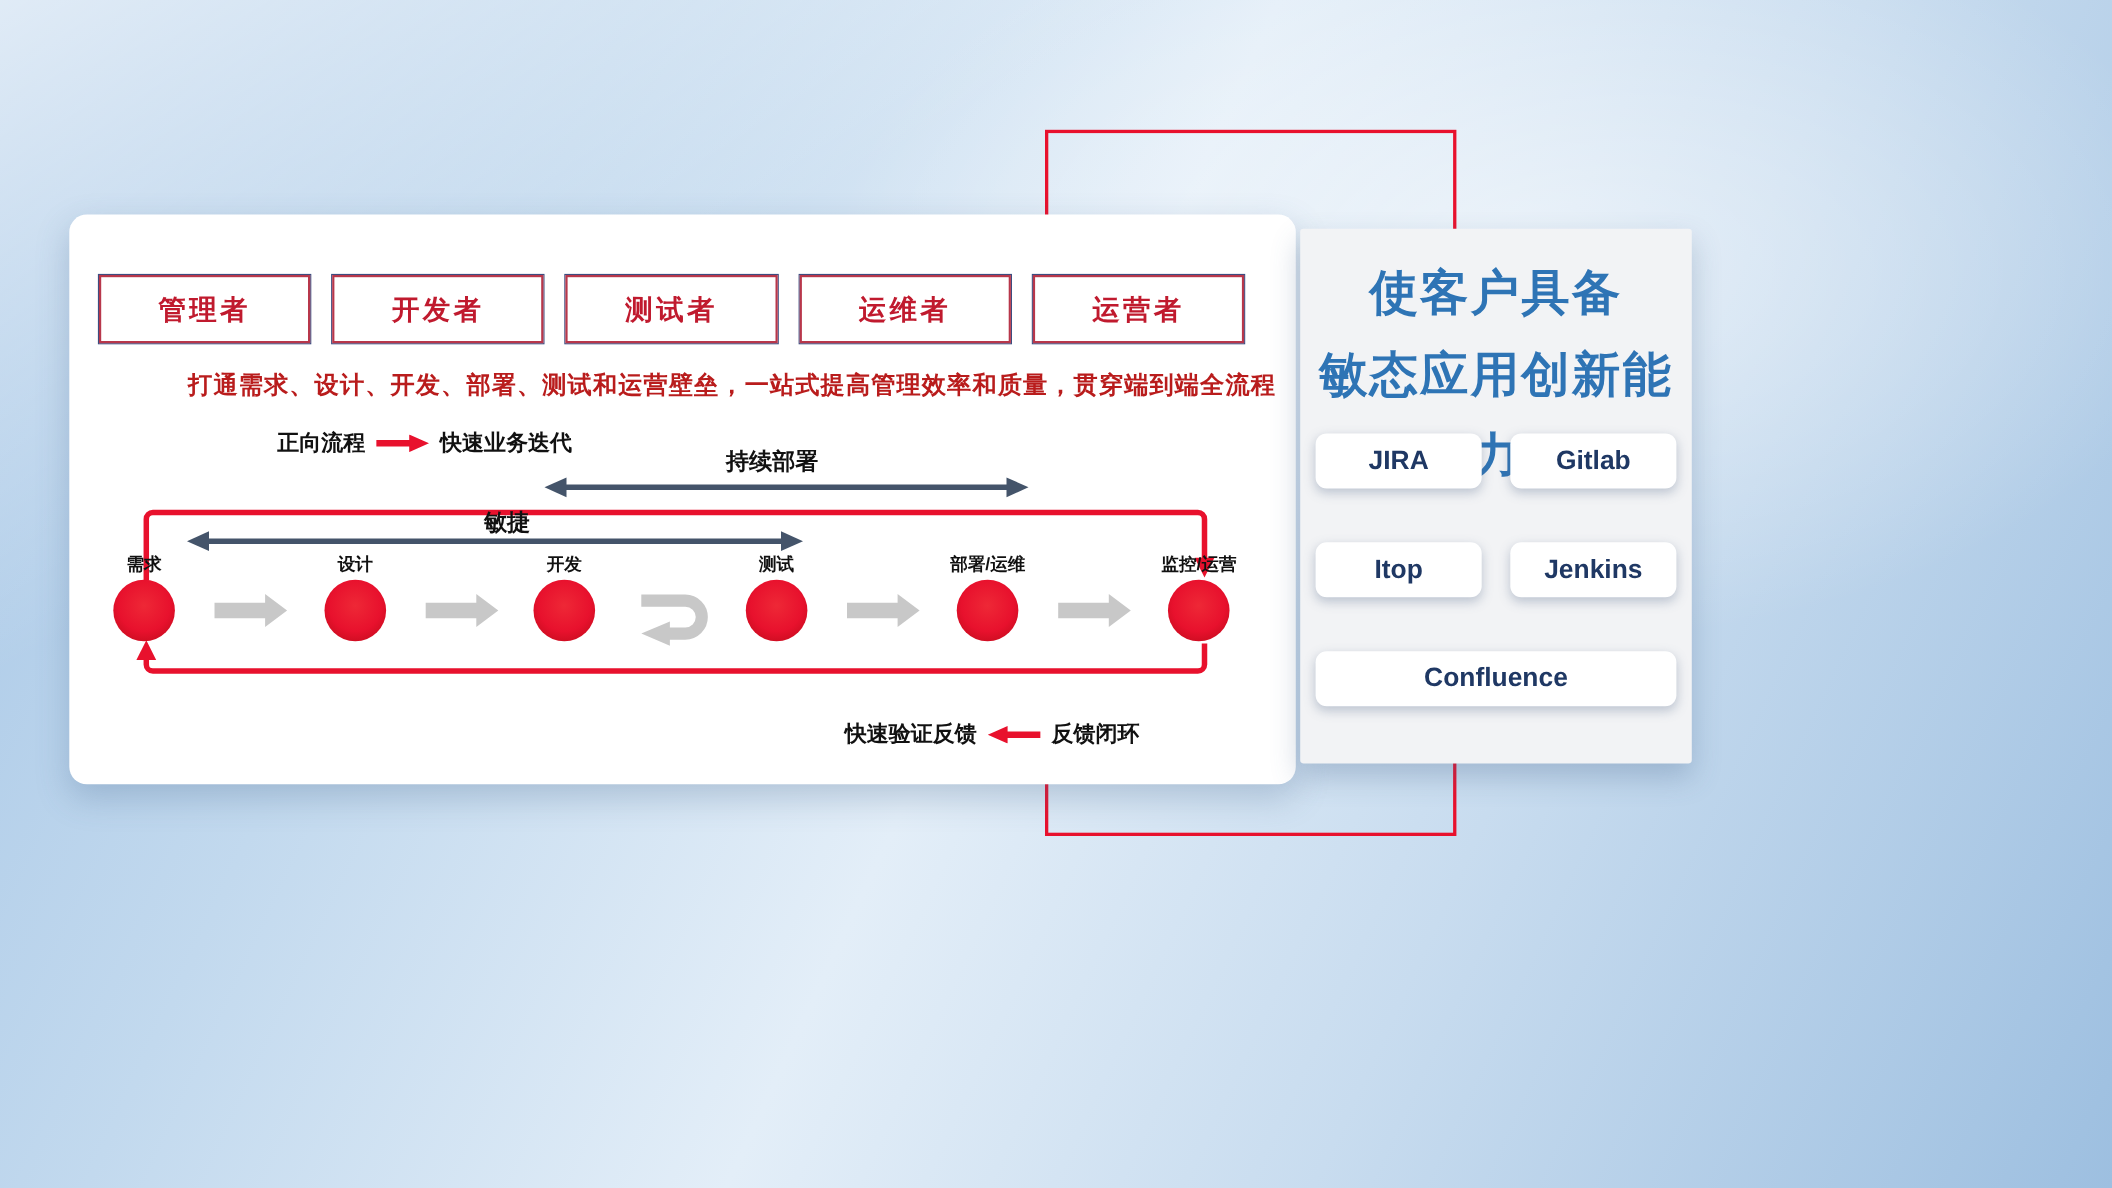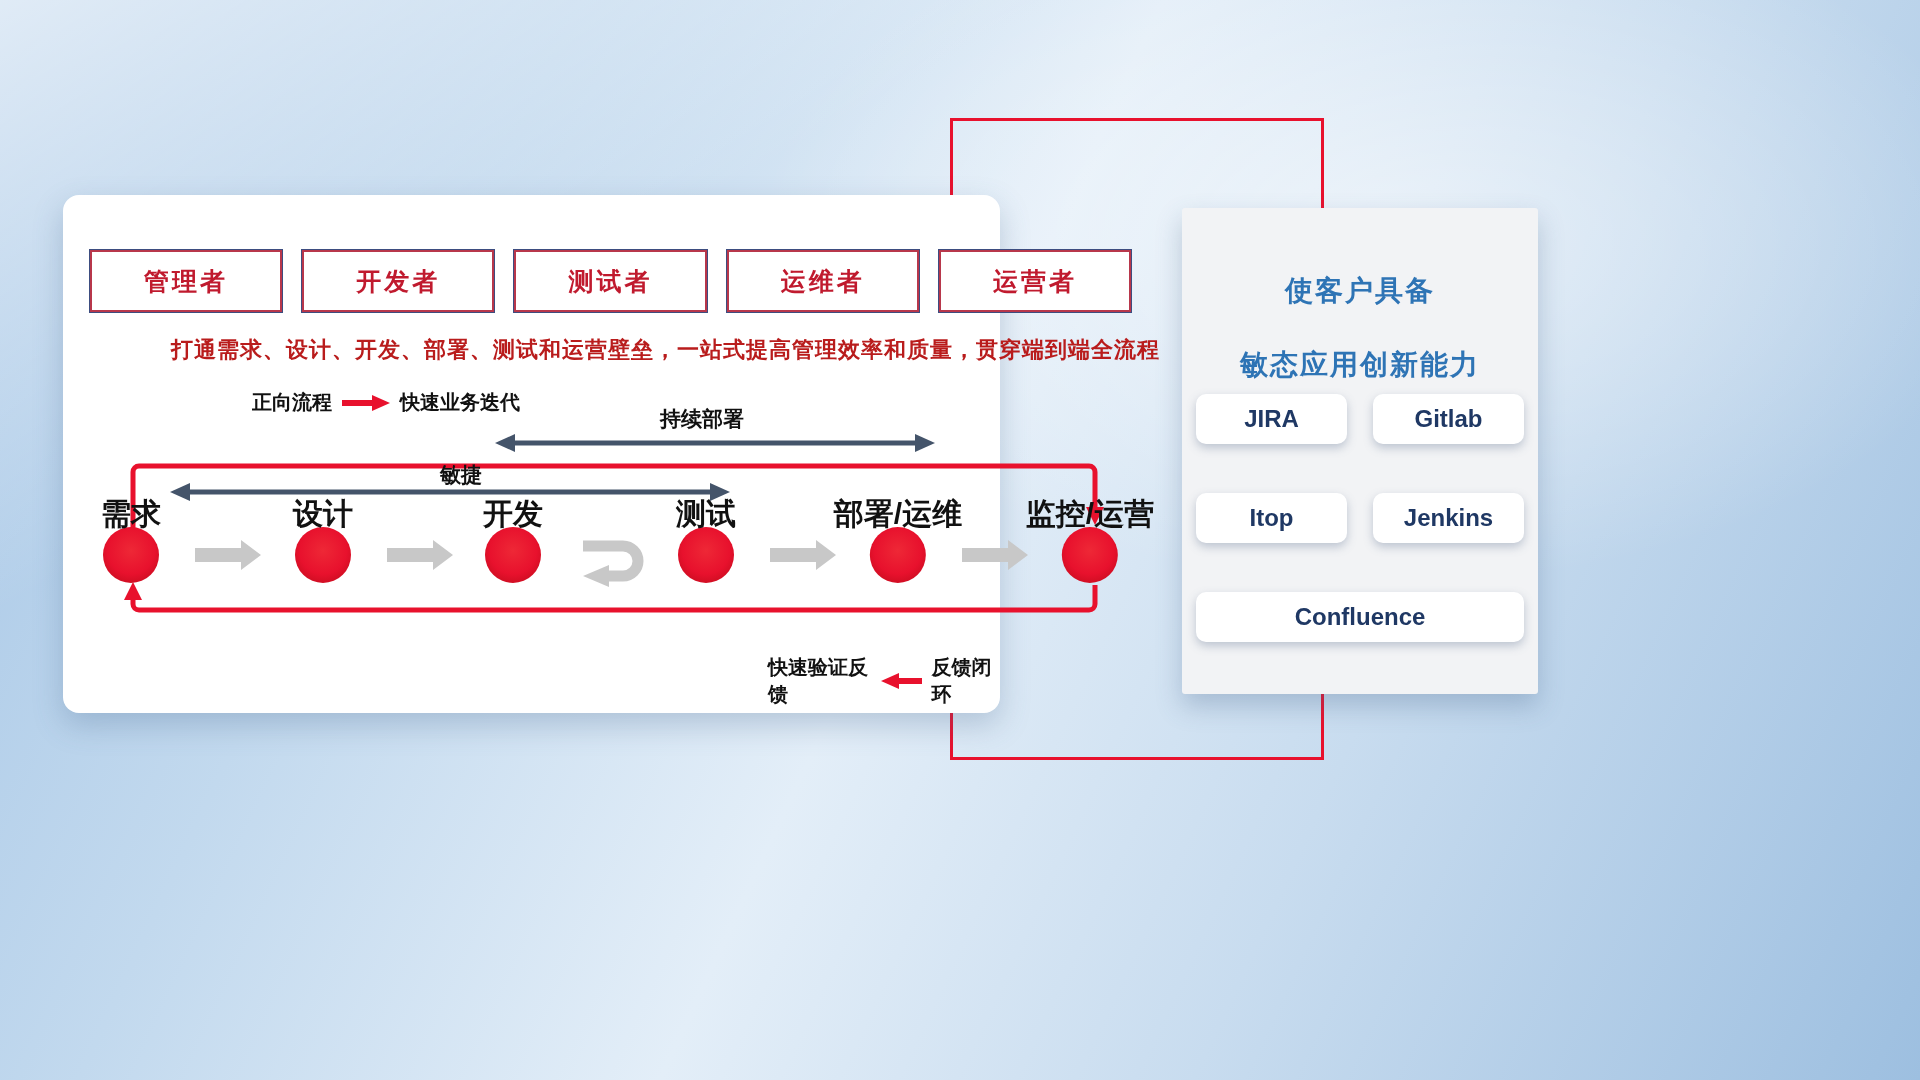--- a/index.html
+++ b/index.html
@@ -17,21 +17,21 @@
   }
 
   
   .red-frame {
     position:absolute; left:950px; top:118px; width:374px; height:642px;
     border:3px solid var(--red,#e8112d); z-index:1;
   }
 
   
   .card {
-    position:absolute; left:63px; top:195px; width:937px; height:518px;
+    position:absolute; left:63px; top:195px; width:1115px; height:518px;
     background:#fff; border-radius:16px; z-index:2;
     box-shadow:0 12px 30px rgba(70,100,140,.28);
     padding-left:42px;
   }
 
   .roles { position:absolute; left:27px; top:55px; width:1041px; height:62px; display:flex; gap:20px; }
   .role-box {
     flex:1; display:flex; align-items:center; justify-content:center;
     background:#fff; border:2px solid #b8374b; box-shadow:0 0 0 1px #3d4d80;
     color:var(--role-red,#c01a2e); font-size:25px; font-weight:bold; letter-spacing:3px;
@@ -48,21 +48,21 @@
   .legend-feedback { left:705px; top:459px; }
 
   .span-label { position:absolute; transform:translateX(-50%);
                 font-size:21px; font-weight:bold; color:#111; white-space:nowrap; }
   .agile-label { left:398px; top:266px; }
   .cd-label    { left:639px; top:210px; }
 
   .flow-arrows { position:absolute; left:0; top:0; pointer-events:none; }
 
   .stage { position:absolute; top:306px; transform:translateX(-50%); text-align:center; }
-  .stage-label { font-size:30px; font-weight:bold; color:#111; line-height:26px; white-space:nowrap; }
+  .stage-label { font-size:16px; font-weight:bold; color:#111; line-height:26px; white-space:nowrap; }
   .stage-dot {
     width:56px; height:56px; border-radius:50%; margin:0 auto;
     background:radial-gradient(circle at 50% 42%, #ee2836 0%, var(--red,#d90f1e) 55%, #b70a17 100%);
   }
 
   
   .fill-red   { fill:var(--red,#e8112d); }
   .stroke-red { stroke:var(--red,#e8112d); }
   .fill-navy  { fill:var(--navy,#44546a); }
   .stroke-navy{ stroke:var(--navy,#44546a); }
@@ -70,21 +70,21 @@
   .stroke-gray{ stroke:var(--arrow-gray,#c8c8c8); }
 
   
   .panel {
     position:absolute; left:1182px; top:208px; width:356px; height:486px;
     background:#f2f3f5; border-radius:3px; z-index:3;
     box-shadow:0 12px 26px rgba(70,100,140,.3);
   }
   .panel-title {
     padding-top:22px; text-align:center; color:var(--panel-blue,#2e74b5);
-    font-weight:bold; font-size:28px; letter-spacing:2px; line-height:74px;margin-top:24px;
+    font-weight:bold; font-size:44px; letter-spacing:2px; line-height:74px;
   }
   .tools {
     position:absolute; left:14px; top:186px; width:328px;
     display:flex; flex-wrap:wrap; gap:49px 26px;
   }
   .tool {
     width:calc(50% - 13px); height:50px; background:#fff; border-radius:10px;
     display:flex; align-items:center; justify-content:center;
     font-size:24px; font-weight:bold; color:var(--tool-text,#1f3864);
     box-shadow:0 4px 10px rgba(90,110,140,.35);

